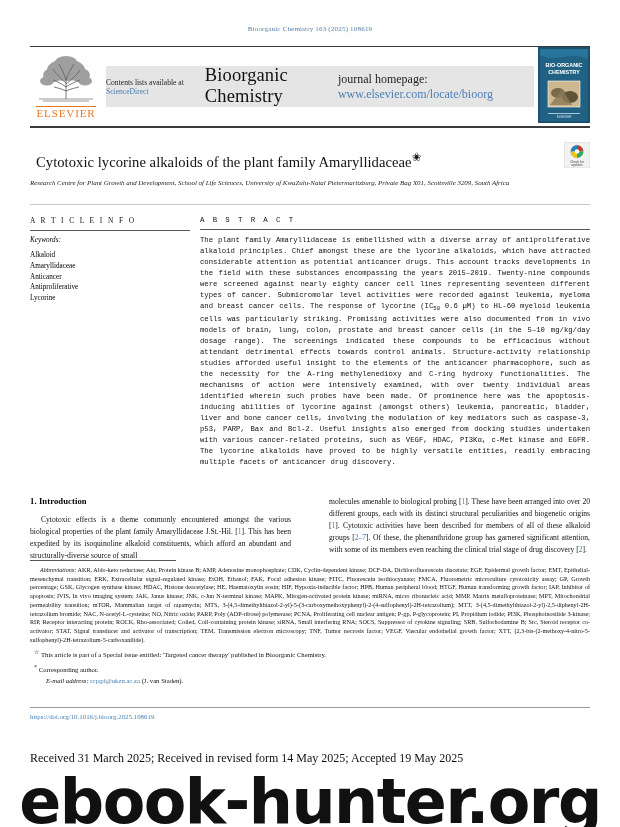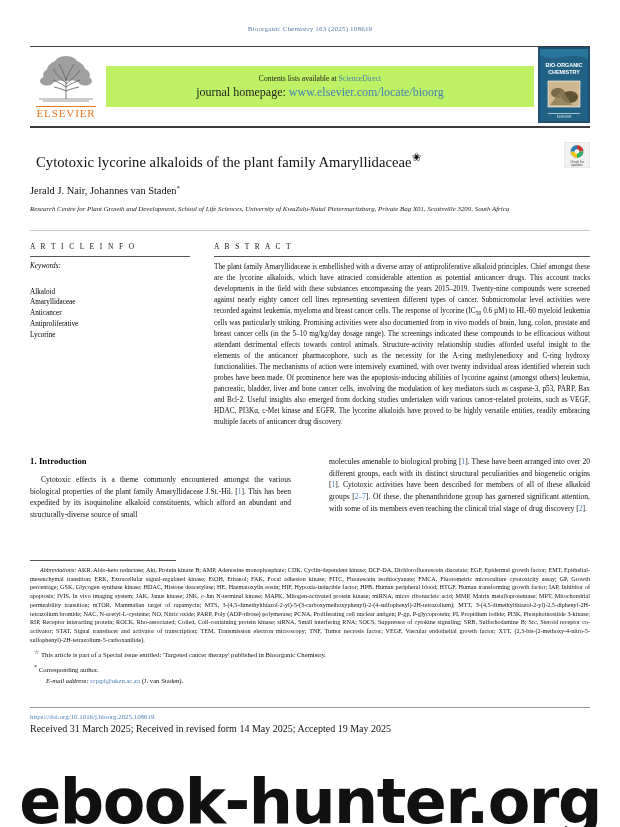--- a/index.html
+++ b/index.html
@@ -51,24 +51,24 @@
     font-size: 11px;
     letter-spacing: .9px;
     color: #e87722;
     border-top: 1px solid #e87722;
     padding-top: 1px;
     margin-top: 1px;
     line-height: 1.05;
   }
   .masthead-center {
     flex: 1 1 auto;
-    background: #bef264;
+    background: #e5e5e5;
     margin: 16px 4px;
     display: flex;
-    flex-direction: column;
+    flex-direction: row;
     align-items: center;
     justify-content: center;
     gap: 2px;
     padding: 4px 0;
   }
   .contents-line { font-size: 7.6px; color: #222; }
   .contents-line .sd-link { color: #4a7fb5; }
   .journal-title {
     font-size: 18.5px;
     color: #111;
@@ -116,32 +116,32 @@
     height: 26px;
   }
 
   
   .rule-top { margin: 16px 30px 0 30px; border-top: .8px solid #c8c8c8; }
 
   
   .info-abstract {
     margin: 11px 30px 0 30px;
     display: flex;
-    gap: 24px;
+    gap: 10px;
   }
   .col-info { flex: 0 0 160px; }
-  .col-abstract { flex: 1 1 auto; }
+  .col-abstract { flex: 1 1 auto; font-family: Liberation Mono, monospace; }
   .sec-head {
     font-size: 7.4px;
     letter-spacing: 1.9px;
     color: #111;
     margin-bottom: 5px;
   }
   .hline { border-top: .8px solid #555; margin-bottom: 5px; }
-  .kw-title { font-size: 7.2px; font-style: italic; margin-bottom: 17px; }
+  .kw-title { font-size: 7.2px; font-style: italic; margin-bottom: 6px; }
   .kw { font-size: 7.2px; line-height: 1.5; }
   .abstract-body {
     font-size: 7.25px;
     line-height: 1.52;
     text-align: justify;
     color: #111;
   }
   .abstract-body sub { font-size: 5.6px; }
 
   
@@ -206,21 +206,21 @@
   
   .bottom-meta {
     position: absolute;
     left: 30px;
     top: 707px;
     width: 560px;
     border-top: .8px solid #999;
     padding-top: 4px;
   }
   .doi { font-size: 6.9px; color: #4a7fb5; line-height: 1.5; }
-  .meta-line { font-size: 10px; line-height: 1.46; color: #111; }
+  .meta-line { font-size: 12px; line-height: 1.46; color: #111; margin-top: 28px; }
 
   
   .watermark {
     position: absolute;
     left: 0;
     right: 0;
     bottom: -6px;
     text-align: center;
     font-family: "DejaVu Sans", "Liberation Sans", sans-serif;
     font-weight: bold;
@@ -266,20 +266,21 @@
           <line x1="8" y1="48" x2="54" y2="48"></line>
         </g>
       </svg>
       <div class="elsevier-word">ELSEVIER</div>
     </div>
 
     <div class="masthead-center">
       <div class="contents-line">
         <span>Contents lists available at </span><span class="sd-link">ScienceDirect</span>
       </div>
+      <div class="journal-title">Bioorganic Chemistry</div>
       <div class="homepage-line">
         <span>journal homepage: </span><span class="hp-link">www.elsevier.com/locate/bioorg</span>
       </div>
     </div>
 
     <div class="cover-thumb">
       <svg width="52" height="76" viewBox="0 0 52 76">
         <rect x="0" y="0" width="52" height="76" fill="#1d4f6e"></rect>
         <rect x="2" y="2" width="48" height="72" fill="#216284"></rect>
         <path d="M2 8 C16 16 34 4 50 12 L50 2 L2 2 Z" fill="#2b7ba3" opacity=".8"></path>
@@ -305,21 +306,20 @@
         <path d="M13 15.7 A6.2 6.2 0 0 1 6.8 9.5 L13 9.5 Z" fill="#f1c40f"></path>
         <path d="M6.8 9.5 A6.2 6.2 0 0 1 13 3.3 L13 9.5 Z" fill="#2980b9"></path>
         <circle cx="13" cy="9.5" r="2.3" fill="#ffffff"></circle>
         <text x="13" y="20.5" font-family="Liberation Sans, sans-serif" font-size="3.2" fill="#444" text-anchor="middle">Check for</text>
         <text x="13" y="24" font-family="Liberation Sans, sans-serif" font-size="3.2" fill="#444" text-anchor="middle">updates</text>
       </svg>
     </div>
 
     <h1 class="article-title"><span>Cytotoxic lycorine alkaloids of the plant family Amaryllidaceae</span><sup>✬</sup></h1>
 
-    <div class="authors"><span>Jerald J. Nair, Johannes van Staden</span><sup>*</sup></div>
 
     <div class="affiliation">Research Centre for Plant Growth and Development, School of Life Sciences, University of KwaZulu-Natal Pietermaritzburg, Private Bag X01, Scottsville 3209, South Africa</div>
   </div>
 
   <div class="rule-top"></div>
 
   <div class="info-abstract">
 
     <div class="col-info">
       <div class="sec-head">A R T I C L E  I N F O</div>

